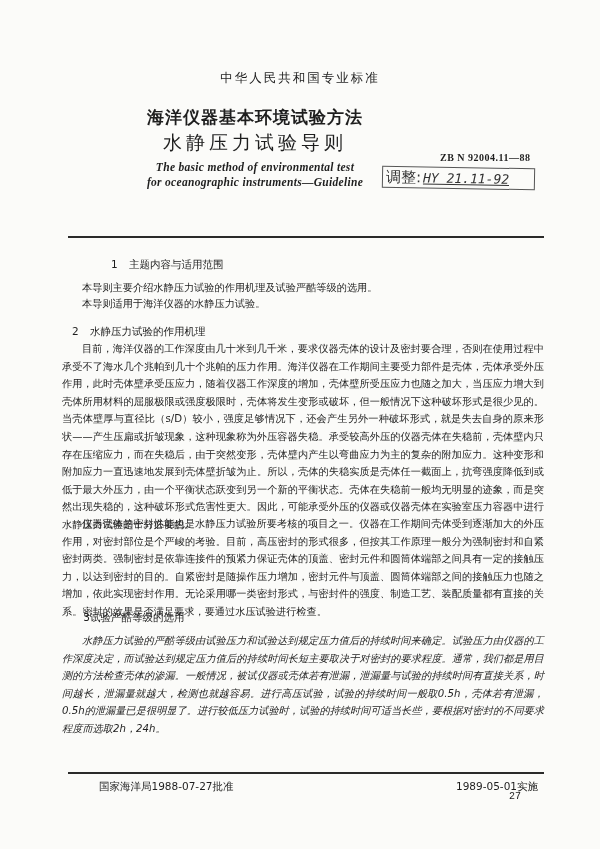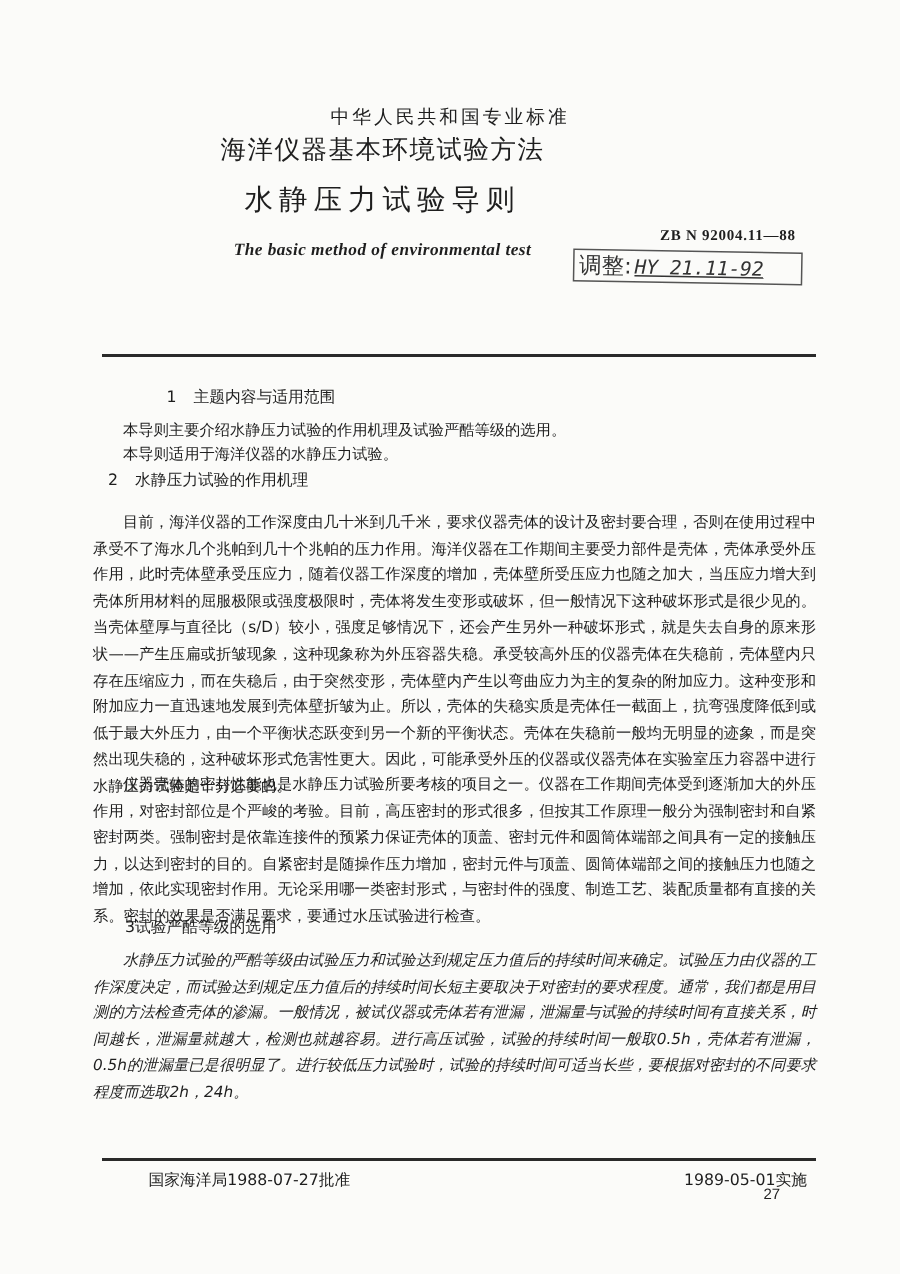--- a/index.html
+++ b/index.html
@@ -4,64 +4,65 @@
 <style>
   html, body { margin: 0; padding: 0; }
   body {
     width: 600px; height: 849px; position: relative; overflow: hidden;
     background: #fbfbf9; color: #1e1e1e;
     font-family: "DejaVu Sans", sans-serif;
   }
   .abs { position: absolute; }
   .std-header { left: 0; width: 600px; top: 70px; text-align: center; font-size: 12.5px; letter-spacing: 2px; }
   .title-cn { left: 130px; width: 250px; text-align: center; font-size: 17px; letter-spacing: 1px; }
-  .title-cn.l1 { top: 88px; }
-  .title-cn.l2 { top: 120px; font-size: 19px; letter-spacing: 4px; }
+  .title-cn.l1 { top: 106px; font-weight: bold; }
+  .title-cn.l2 { top: 130px; font-size: 19px; letter-spacing: 4px; }
   .title-en { left: 130px; width: 250px; top: 160px; text-align: center;
     font-family: "Liberation Serif", serif; font-weight: bold; font-size: 11.5px; line-height: 15px; letter-spacing: 0.3px; font-style: italic; }
   .std-code { left: 440px; top: 152px; font-family: "Liberation Serif", serif; font-weight: bold; font-size: 10px; letter-spacing: 0.5px; }
   .stamp { left: 382px; top: 167px; width: 148px; height: 20px; border: 1px solid #555; transform: rotate(1deg);
     font-size: 15px; line-height: 20px; padding-left: 3px; color: #333; }
   .stamp .hand { font-family: "DejaVu Sans Mono", monospace; font-size: 13px; font-style: italic; text-decoration: underline; margin-left: 2px; }
   .rule { left: 68px; width: 476px; height: 2px; background: #2a2a2a; }
   .sec-head { left: 72px; font-size: 10.5px; }
   .sec-head .num { display: inline-block; width: 18px; }
   .para { left: 82px; width: 462px; font-size: 10.2px; line-height: 17.6px; text-align: justify; }
   .para.indent { left: 62px; width: 482px; text-indent: 20px; }
   .footer-left { left: 70px; top: 780px; font-size: 10.5px; margin-left: 29px; }
   .footer-right { left: 456px; top: 780px; font-size: 10.5px; }
-  .page-num { left: 509px; top: 773px; font-family: Liberation Sans, sans-serif; font-size: 10px; margin-top: 18px; }
+  .page-num { left: 509px; top: 773px; font-family: Liberation Mono, monospace; font-size: 10px; margin-top: 18px; }
 </style>
 </head>
 <body>
 
 <div class="abs std-header">中华人民共和国专业标准</div>
 
 <div class="abs title-cn l1">海洋仪器基本环境试验方法</div>
 <div class="abs title-cn l2">水静压力试验导则</div>
 
 <div class="abs title-en">
   <div>The basic method of environmental test</div>
+  <div>for oceanographic instruments—Guideline</div>
 </div>
 
 <div class="abs std-code">ZB N 92004.11—88</div>
 
 <div class="abs stamp">
   <span>调整:</span><span class="hand">HY 21.11-92</span>
 </div>
 
 <div class="abs rule" style="top:236px;"></div>
 
 <div class="abs sec-head" style="top:258px;margin-left:39px;">
   <span class="num">1</span><span>主题内容与适用范围</span>
 </div>
 <div class="abs para" style="top:279px;">本导则主要介绍水静压力试验的作用机理及试验严酷等级的选用。</div>
 <div class="abs para" style="top:295px;">本导则适用于海洋仪器的水静压力试验。</div>
 
-<div class="abs sec-head" style="top:313px;">
+<div class="abs sec-head" style="top:325px;">
   <span class="num">2</span><span>水静压力试验的作用机理</span>
 </div>
 <div class="abs para indent" style="top:340px;">目前，海洋仪器的工作深度由几十米到几千米，要求仪器壳体的设计及密封要合理，否则在使用过程中承受不了海水几个兆帕到几十个兆帕的压力作用。海洋仪器在工作期间主要受力部件是壳体，壳体承受外压作用，此时壳体壁承受压应力，随着仪器工作深度的增加，壳体壁所受压应力也随之加大，当压应力增大到壳体所用材料的屈服极限或强度极限时，壳体将发生变形或破坏，但一般情况下这种破坏形式是很少见的。当壳体壁厚与直径比（s/D）较小，强度足够情况下，还会产生另外一种破坏形式，就是失去自身的原来形状——产生压扁或折皱现象，这种现象称为外压容器失稳。承受较高外压的仪器壳体在失稳前，壳体壁内只存在压缩应力，而在失稳后，由于突然变形，壳体壁内产生以弯曲应力为主的复杂的附加应力。这种变形和附加应力一直迅速地发展到壳体壁折皱为止。所以，壳体的失稳实质是壳体任一截面上，抗弯强度降低到或低于最大外压力，由一个平衡状态跃变到另一个新的平衡状态。壳体在失稳前一般均无明显的迹象，而是突然出现失稳的，这种破坏形式危害性更大。因此，可能承受外压的仪器或仪器壳体在实验室压力容器中进行水静压力试验是十分必要的。</div>
 <div class="abs para indent" style="top:515px;">仪器壳体的密封性能也是水静压力试验所要考核的项目之一。仪器在工作期间壳体受到逐渐加大的外压作用，对密封部位是个严峻的考验。目前，高压密封的形式很多，但按其工作原理一般分为强制密封和自紧密封两类。强制密封是依靠连接件的预紧力保证壳体的顶盖、密封元件和圆筒体端部之间具有一定的接触压力，以达到密封的目的。自紧密封是随操作压力增加，密封元件与顶盖、圆筒体端部之间的接触压力也随之增加，依此实现密封作用。无论采用哪一类密封形式，与密封件的强度、制造工艺、装配质量都有直接的关系。密封的效果是否满足要求，要通过水压试验进行检查。</div>
 
 <div class="abs sec-head" style="top:611px;text-align:right;">
   <span class="num">3</span><span>试验严酷等级的选用</span>
 </div>
 <div class="abs para indent" style="top:632px;font-style:italic;">水静压力试验的严酷等级由试验压力和试验达到规定压力值后的持续时间来确定。试验压力由仪器的工作深度决定，而试验达到规定压力值后的持续时间长短主要取决于对密封的要求程度。通常，我们都是用目测的方法检查壳体的渗漏。一般情况，被试仪器或壳体若有泄漏，泄漏量与试验的持续时间有直接关系，时间越长，泄漏量就越大，检测也就越容易。进行高压试验，试验的持续时间一般取0.5h，壳体若有泄漏，0.5h的泄漏量已是很明显了。进行较低压力试验时，试验的持续时间可适当长些，要根据对密封的不同要求程度而选取2h，24h。</div>
 

